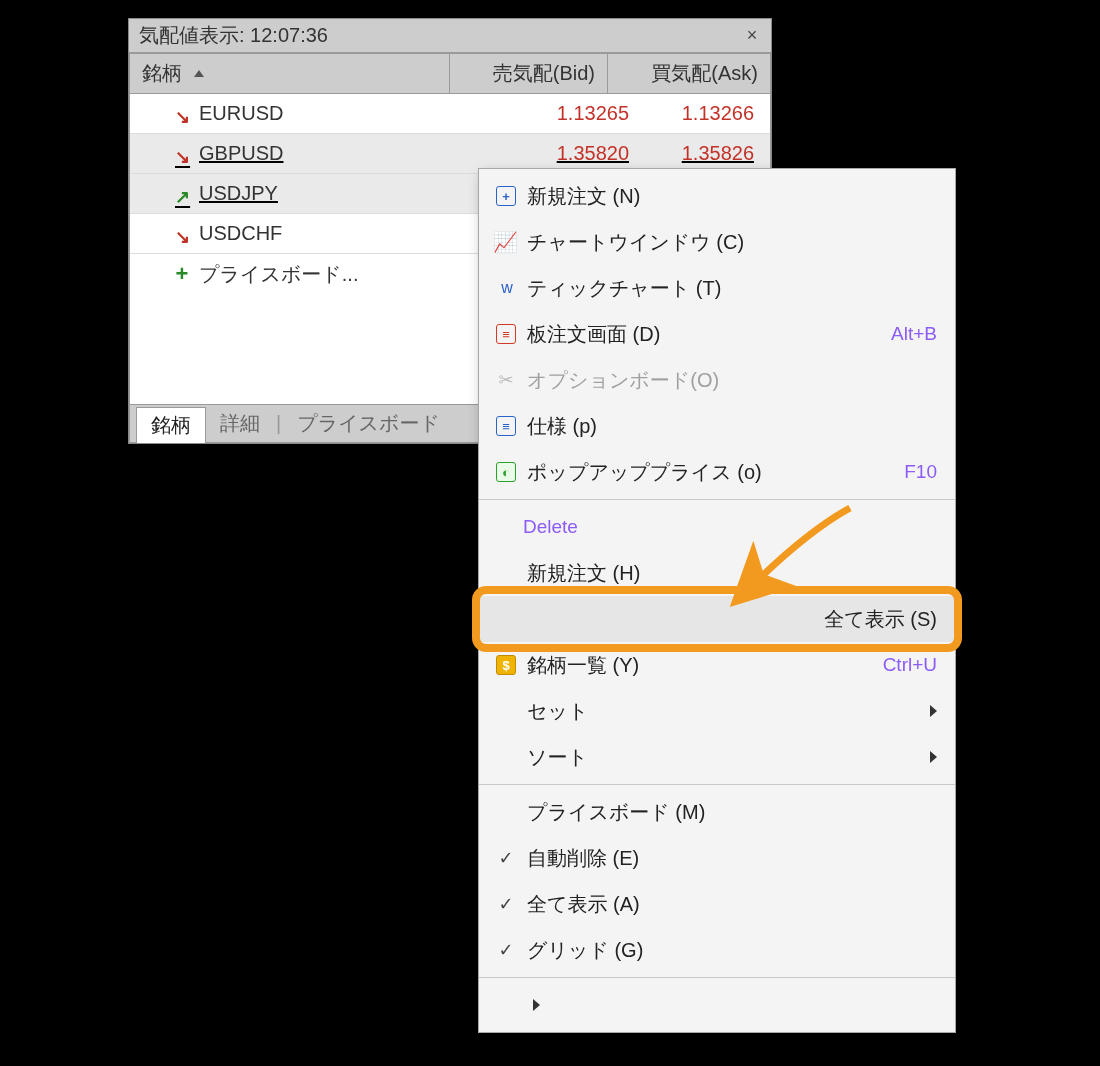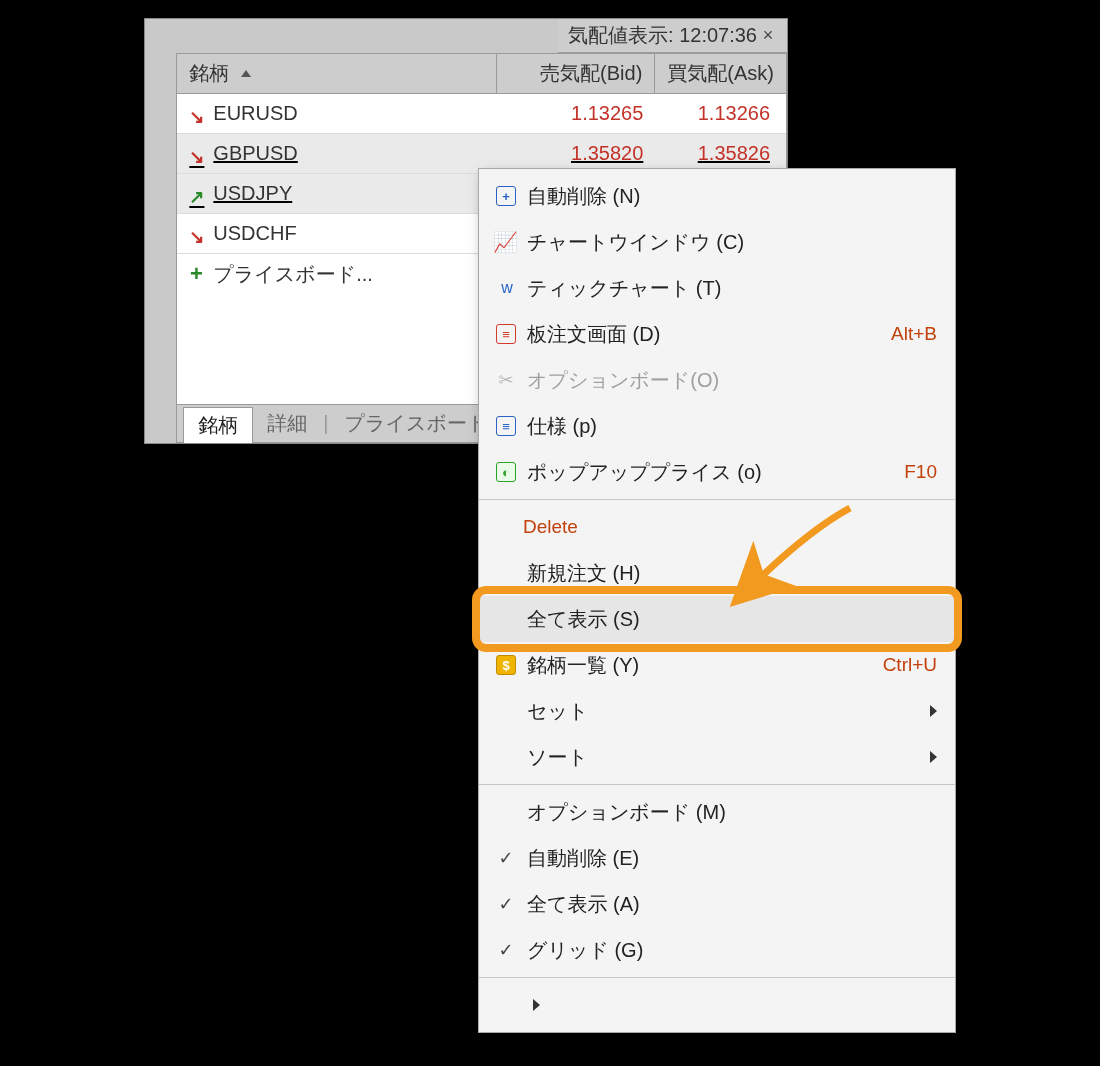--- a/index.html
+++ b/index.html
@@ -10,29 +10,28 @@
     background: #000;
     font-family: "Meiryo", "Yu Gothic UI", "MS PGothic", sans-serif;
     font-size: 20px;
     position: relative;
     overflow: hidden;
   }
 
   
   .panel {
     position: absolute;
-    left: 144px;
+    left: 128px;
     top: 18px;
     width: 644px;
     height: 426px;
     background: #c9c9c9;
     border: 1px solid #8a8a8a;
     display: flex;
     flex-direction: column;
-    align-items: flex-end;
   }
   .panel-titlebar {
     display: flex;
     align-items: center;
     justify-content: space-between;
     padding: 3px 8px 3px 10px;
     background: #cdcdcd;
     border-bottom: 1px solid #9a9a9a;
     color: #333;
   }
@@ -78,20 +77,21 @@
     margin-left:4px;
   }
 
   
   .rows { flex:1; background:#fff; }
   .row {
     display: flex;
     align-items: center;
     border-bottom: 1px solid #dcdcdc;
     height: 40px;
+    padding-left: 33px;
   }
   .row.alt { background: #eaeaea; text-decoration: underline; }
   .row > .c-sym { flex: 0 0 320px; padding-left: 12px; display:flex; align-items:center; gap:10px; color:#333;}
   .row > .c-bid { flex: 0 0 158px; text-align: right; padding-right: 12px; }
   .row > .c-ask { flex: 1; text-align: right; padding-right: 16px; }
   .down { color: #c33228; }
   .up   { color: #2a8a2a; }
 
   .arrow-dn, .arrow-up {
     width:14px; height:14px; display:inline-block; position:relative;
@@ -149,30 +149,30 @@
     color:#222;
     cursor:default;
     position:relative;
   }
   .mi .mi-icon {
     width: 34px;
     display:flex; justify-content:center; align-items:center;
     font-size:18px;
   }
   .mi .mi-label { flex:1; padding-left:4px; }
-  .mi .mi-accel { color:#c2410c; font-size:19px; }
+  .mi .mi-accel { color:#8b5cf6; font-size:19px; }
   .mi .mi-sub {
     width:0;height:0;
     border-top:6px solid transparent;
     border-bottom:6px solid transparent;
     border-left:7px solid #333;
     margin-left:10px;
   }
   .mi.disabled { color:#a0a0a0; }
-  .mi.hover { background:#e6e6e6; }
+  .mi.hover { background:#e6e6e6;text-align:right; }
   .sep {
     height:1px; background:#c8c8c8; margin:4px 0;
   }
   .chk::before{
     content:"✓"; color:#444; font-size:18px;
   }
 
   
   .ic { width:20px; height:20px; border:1px solid; border-radius:3px; display:flex;align-items:center;justify-content:center;font-size:13px;font-weight:bold;}
   .ic-new   { border-color:#2962c9; color:#2962c9; }
@@ -268,21 +268,21 @@
       <span class="tab">プライスボード</span>
     </div>
   </div>
 </div>
 
 <div class="ctxmenu" id="ctxmenu">
     <div class="mi">
       <span class="mi-icon">
         <span class="ic ic-new">+</span>
       </span>
-      <span class="mi-label">自動削除 (N)</span>
+      <span class="mi-label">新規注文 (N)</span>
     </div>
     <div class="mi">
       <span class="mi-icon">
         <span class="ic-chart">📈</span>
       </span>
       <span class="mi-label">チャートウインドウ (C)</span>
     </div>
     <div class="mi">
       <span class="mi-icon">
         <span class="ic-tick">ᴡ</span>
@@ -341,21 +341,21 @@
       <span class="mi-sub"></span>
     </div>
     <div class="mi">
       <span class="mi-icon"></span>
       <span class="mi-label">ソート</span>
       <span class="mi-sub"></span>
     </div>
     <div class="sep"></div>
     <div class="mi">
       <span class="mi-icon"></span>
-      <span class="mi-label">オプションボード (M)</span>
+      <span class="mi-label">プライスボード (M)</span>
     </div>
     <div class="mi">
       <span class="mi-icon">
         <span class="chk"></span>
       </span>
       <span class="mi-label">自動削除 (E)</span>
     </div>
     <div class="mi">
       <span class="mi-icon">
         <span class="chk"></span>

